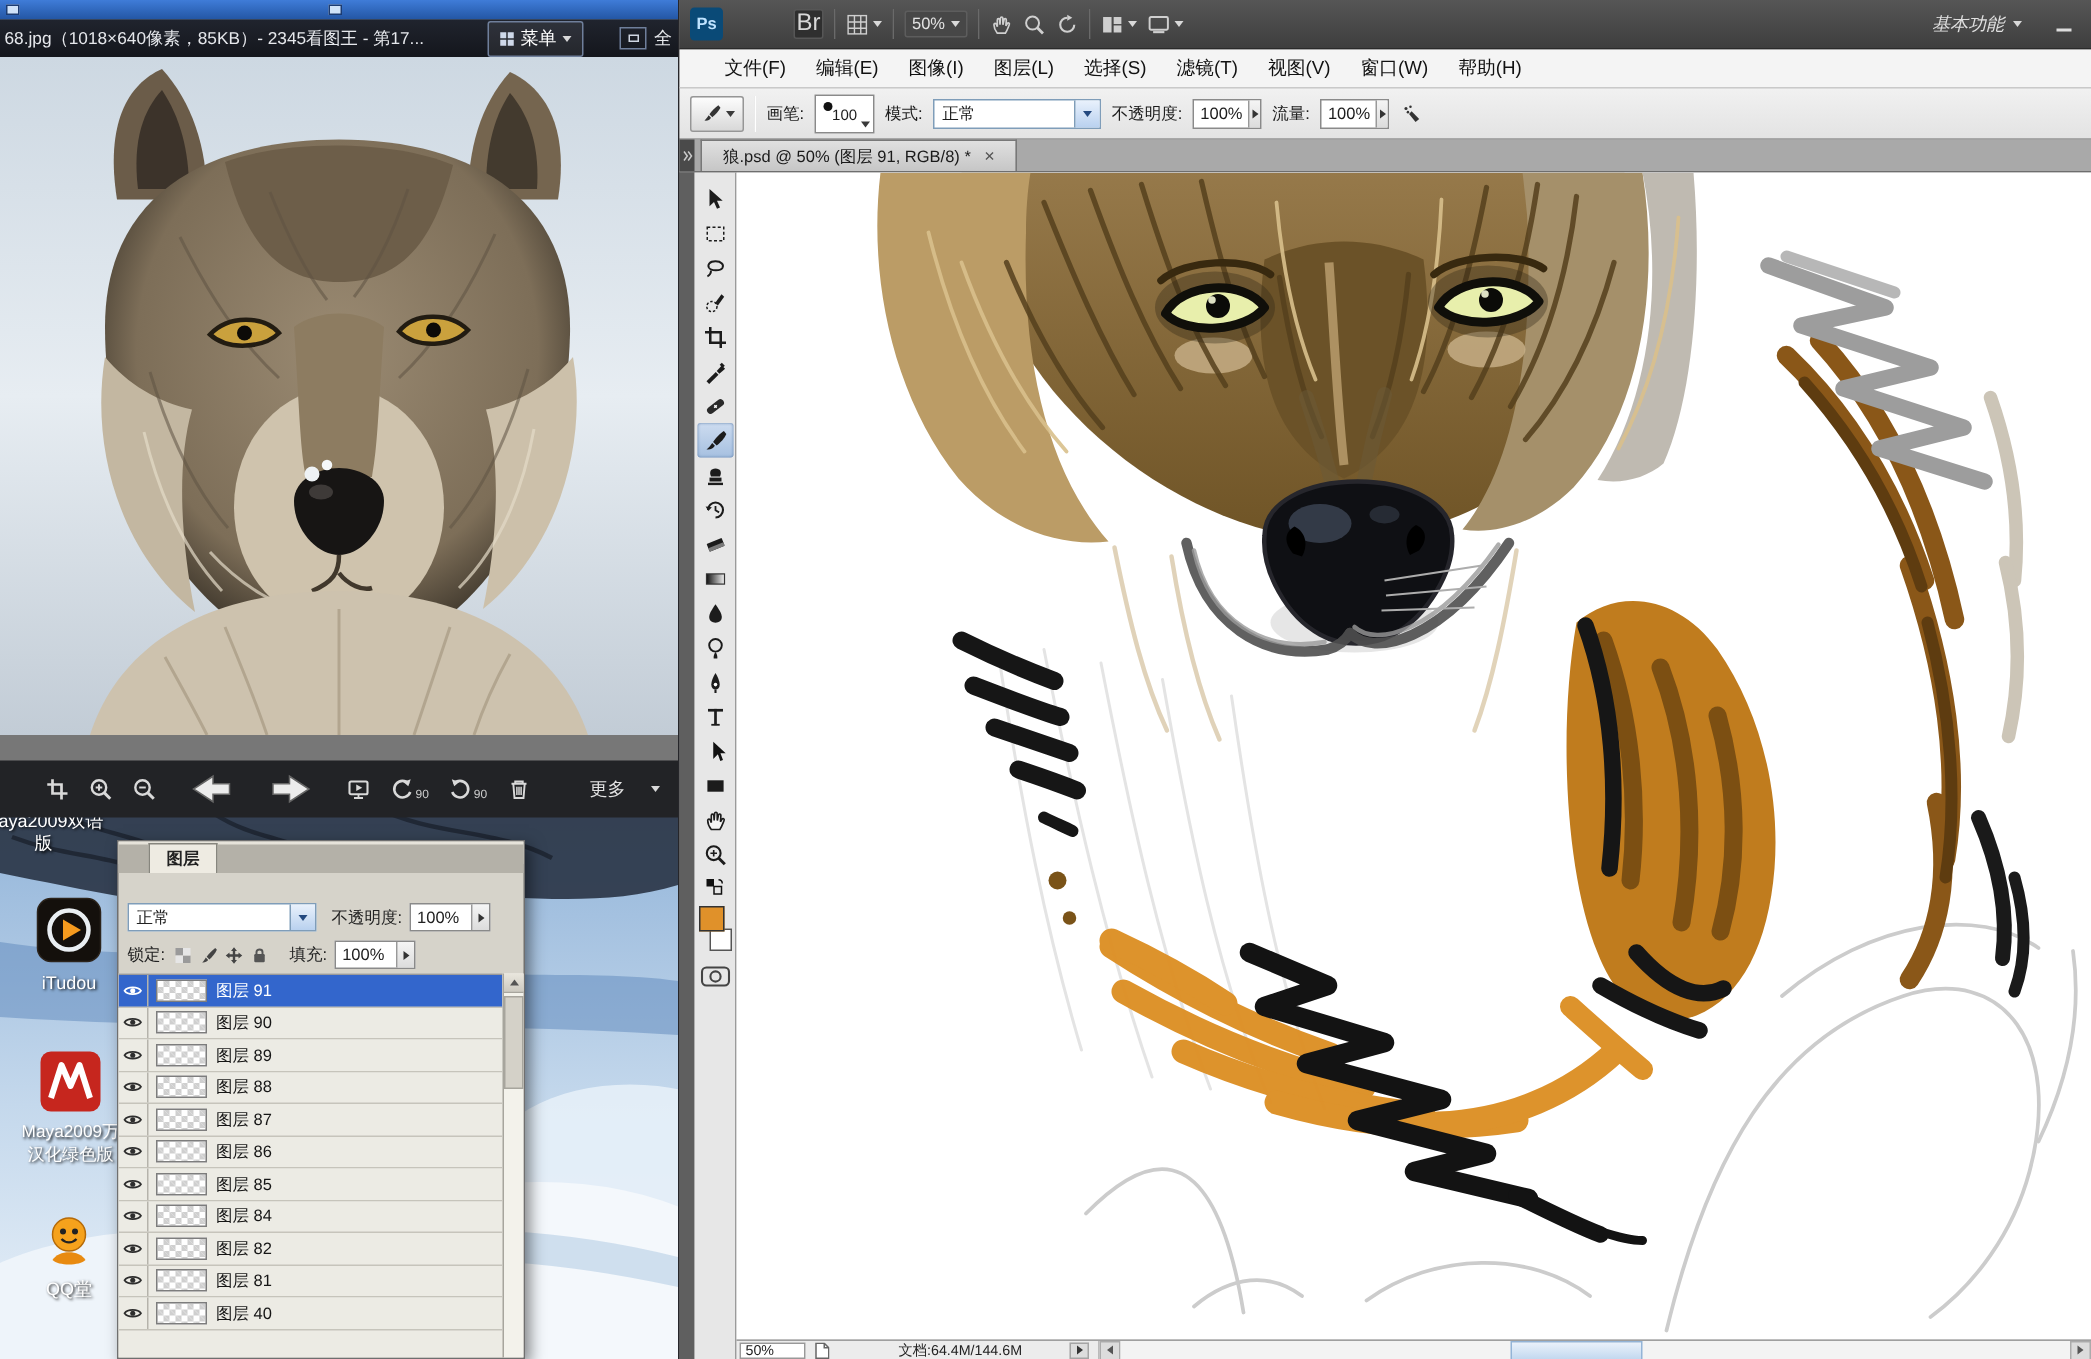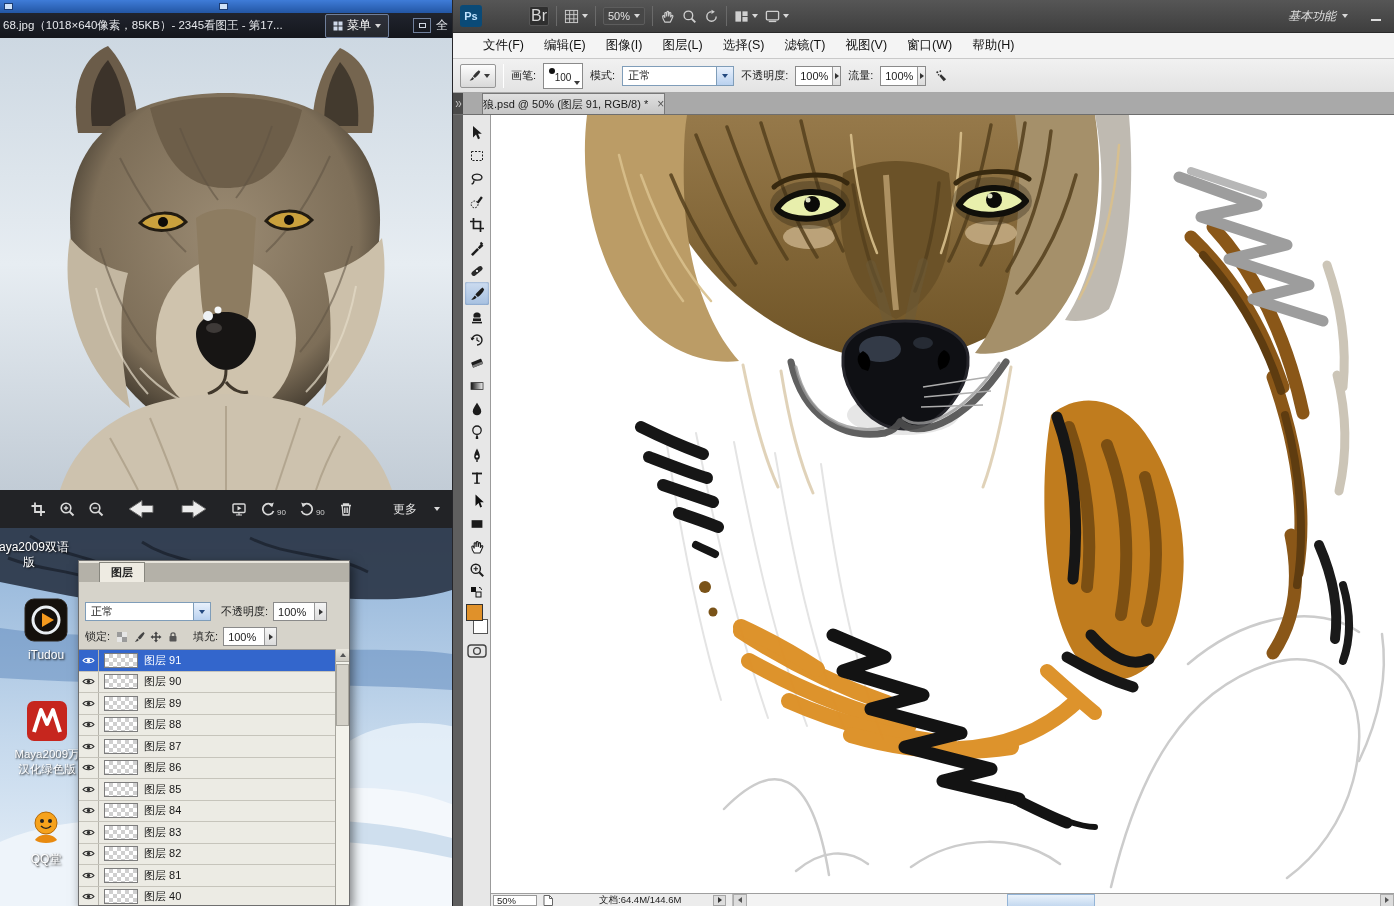--- a/index.html
+++ b/index.html
@@ -33,21 +33,21 @@
   .vt-chip.two{margin-left:200px;}
   .vt-bottom{position:absolute;left:0;top:13px;width:452px;height:25px;background:linear-gradient(#20242e,#14161c);
     display:flex;align-items:center;color:#e6e8ec;}
   .viewer-title{flex:1;font-size:11.5px;white-space:nowrap;overflow:hidden;padding-left:3px;}
   .menu-btn{height:19px;border:1px solid #6f7f9b;border-radius:2px;background:rgba(255,255,255,.07);
     color:#fff;font-size:12px;display:flex;align-items:center;gap:4px;padding:11px 7px;margin-right:24px;}
   .vt-sq{width:18px;height:15px;border:1px solid #6f7f9b;display:flex;align-items:center;justify-content:center;margin-right:5px;}
   .vt-sq .in{width:7px;height:5px;border:1px solid #cfd6e2;}
   .vt-full{font-size:12px;margin-right:4px;color:#e6e8ec;}
   .viewer-photo{position:absolute;left:0;top:38px;width:452px;height:452px;overflow:hidden;background:#dfe5ea;}
-  .viewer-toolbar{position:absolute;left:0;top:490px;width:452px;height:38px;background:#222326;
+  .viewer-toolbar{position:absolute;left:0;top:507px;width:452px;height:38px;background:#222326;
     display:flex;align-items:center;gap:13px;padding-left:30px;}
   .vt-btn{display:flex;align-items:flex-end;justify-content:center;color:#d9d9d9;}
   .vt-btn.big{margin:0 6px;}
   .vt-btn .deg{font-size:8px;color:#cfcfcf;margin-left:1px;}
   .vt-btn .more-label{font-size:12px;color:#e2e2e2;margin-right:4px;}
   .vt-more{margin-left:auto;margin-right:12px;display:flex;align-items:center;gap:13px;}
 
   
   .layers{position:absolute;left:78px;top:560px;width:272px;height:346px;background:#d6d3ca;
     border:1px solid #6f6f6f;box-shadow:3px 4px 10px rgba(0,0,0,.5);}
@@ -112,22 +112,22 @@
   .brush-size-box .c{position:absolute;right:2px;bottom:3px;}
   .ob-combo{height:20px;border:1px solid #7f9db9;background:#fff;display:flex;align-items:center;width:112px;}
   .ob-combo .val{flex:1;padding:0 5px;font-size:11px;}
   .ob-combo .dd{width:17px;height:100%;border-left:1px solid #7f9db9;background:linear-gradient(#e9f1fc,#b9d1ef);display:flex;align-items:center;justify-content:center;}
   .ob-val{height:20px;border:1px solid #8a8a8a;background:#fff;display:flex;align-items:center;width:46px;}
   .ob-val .v{flex:1;padding:0 4px;font-size:11px;}
   .ob-val .spin{width:13px;height:100%;border-left:1px solid #999;background:linear-gradient(#f5f5f5,#dcdcdc);display:flex;align-items:center;justify-content:center;}
 
   .tabstrip{position:absolute;top:93px;left:0;right:0;height:22px;background:#a9a9a9;border-bottom:1px solid #6e6e6e;display:flex;align-items:stretch;}
   .dock-collapse{width:10px;background:#4a4a4a;display:flex;align-items:center;justify-content:center;}
-  .doc-tab{margin-left:19px;background:linear-gradient(#e0e0e0,#c6c6c6);border:1px solid #787878;border-bottom:none;
-    display:flex;align-items:center;gap:9px;padding:0 0;font-size:11px;color:#1a1a1a;}
+  .doc-tab{margin-left:4px;background:linear-gradient(#e0e0e0,#c6c6c6);border:1px solid #787878;border-bottom:none;
+    display:flex;align-items:center;gap:9px;padding:0 14px;font-size:11px;color:#1a1a1a;}
   .tab-close{color:#555;font-size:12px;line-height:1;}
 
   .dock-sliver{position:absolute;top:115px;left:0;width:10px;bottom:0;background:#5f5f5f;}
   .tools{position:absolute;top:115px;left:10px;width:28px;bottom:0;background:#e7e7e7;border-right:1px solid #9b9b9b;
     display:flex;flex-direction:column;align-items:center;padding-top:6px;}
   .tool{width:24px;height:23px;display:flex;align-items:center;justify-content:center;border-radius:2px;flex:0 0 auto;}
   .tool.selected{background:linear-gradient(#cddcf0,#a6c0e0);box-shadow:inset 0 0 2px #5a7ca8;}
   .swap-mini{margin-top:3px;}
   .swatches{position:relative;width:26px;height:32px;margin-top:2px;flex:0 0 auto;}
   .bg-swatch{position:absolute;right:2px;bottom:2px;width:15px;height:15px;background:#fff;border:1px solid #555;}
@@ -497,30 +497,20 @@
           <span>图层 84</span>
         </div>
         <div class="lp-row">
           <span class="eye-cell">
             <svg width="13" height="9" viewBox="0 0 13 9">
               <path d="M1 4.5 C3 1.5 10 1.5 12 4.5 C10 7.5 3 7.5 1 4.5 Z" fill="none" stroke="currentColor" stroke-width="1.1"></path>
               <circle cx="6.5" cy="4.5" r="1.7" fill="currentColor"></circle>
             </svg>
           </span>
           <span class="thumb"></span>
-          <span>图层 83</span>
-        </div>
-        <div class="lp-row">
-          <span class="eye-cell">
-            <svg width="13" height="9" viewBox="0 0 13 9">
-              <path d="M1 4.5 C3 1.5 10 1.5 12 4.5 C10 7.5 3 7.5 1 4.5 Z" fill="none" stroke="currentColor" stroke-width="1.1"></path>
-              <circle cx="6.5" cy="4.5" r="1.7" fill="currentColor"></circle>
-            </svg>
-          </span>
-          <span class="thumb"></span>
           <span>图层 82</span>
         </div>
         <div class="lp-row">
           <span class="eye-cell">
             <svg width="13" height="9" viewBox="0 0 13 9">
               <path d="M1 4.5 C3 1.5 10 1.5 12 4.5 C10 7.5 3 7.5 1 4.5 Z" fill="none" stroke="currentColor" stroke-width="1.1"></path>
               <circle cx="6.5" cy="4.5" r="1.7" fill="currentColor"></circle>
             </svg>
           </span>
           <span class="thumb"></span>

